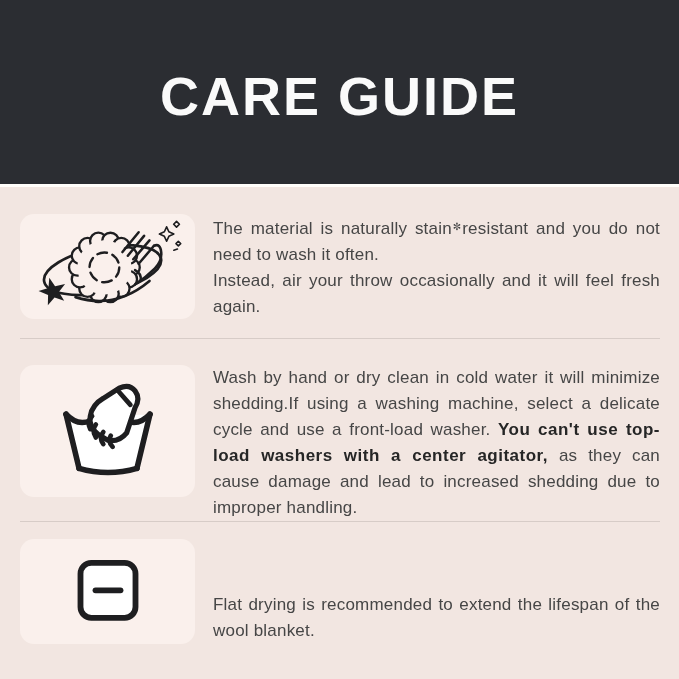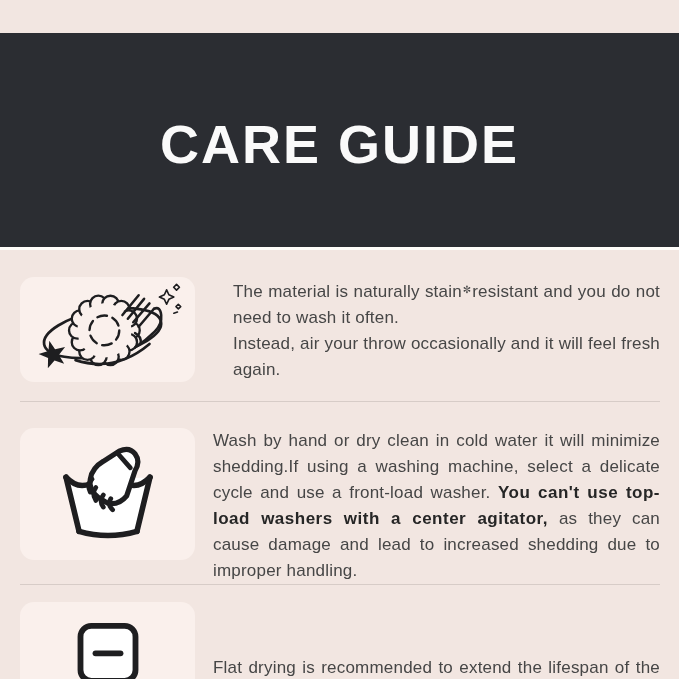--- a/index.html
+++ b/index.html
@@ -14,36 +14,36 @@
     --separator:#fffdfa;
   }
   *{margin:0;padding:0;box-sizing:border-box;}
   html,body{width:679px;height:679px;overflow:hidden;}
   body{
     background:var(--page-bg);
     font-family:"Liberation Sans", sans-serif;
   }
   .page{width:679px;height:679px;background:var(--page-bg);}
   .header{
-    height:217px;
+    height:187px;
     background:var(--header-bg);
     border-bottom:3px solid var(--separator);
-    display:flex;align-items:center;justify-content:center;margin-top:33px;
+    display:flex;align-items:center;justify-content:center;
   }
   .title{
     color:var(--title-color);
     font-size:54px;
     font-weight:600;
     letter-spacing:2px;
     padding-top:8px;
   }
   .content{padding:0 19px 0 20px;}
   .row{display:flex;align-items:flex-start;}
   .row.center{align-items:flex-end;}
-  .row-1{margin-top:27px;margin-bottom:18px;gap:20px;}
+  .row-1{margin-top:27px;margin-bottom:18px;}
   .row-2{margin-top:26px;margin-bottom:0;}
   .row-3{margin-top:17px;}
   .icon-card{
     flex:0 0 175px;
     border-radius:14px;
     background:var(--card-bg);
     display:flex;align-items:center;justify-content:center;
     overflow:hidden;
   }
   .card-1,.card-3{height:105px;}

